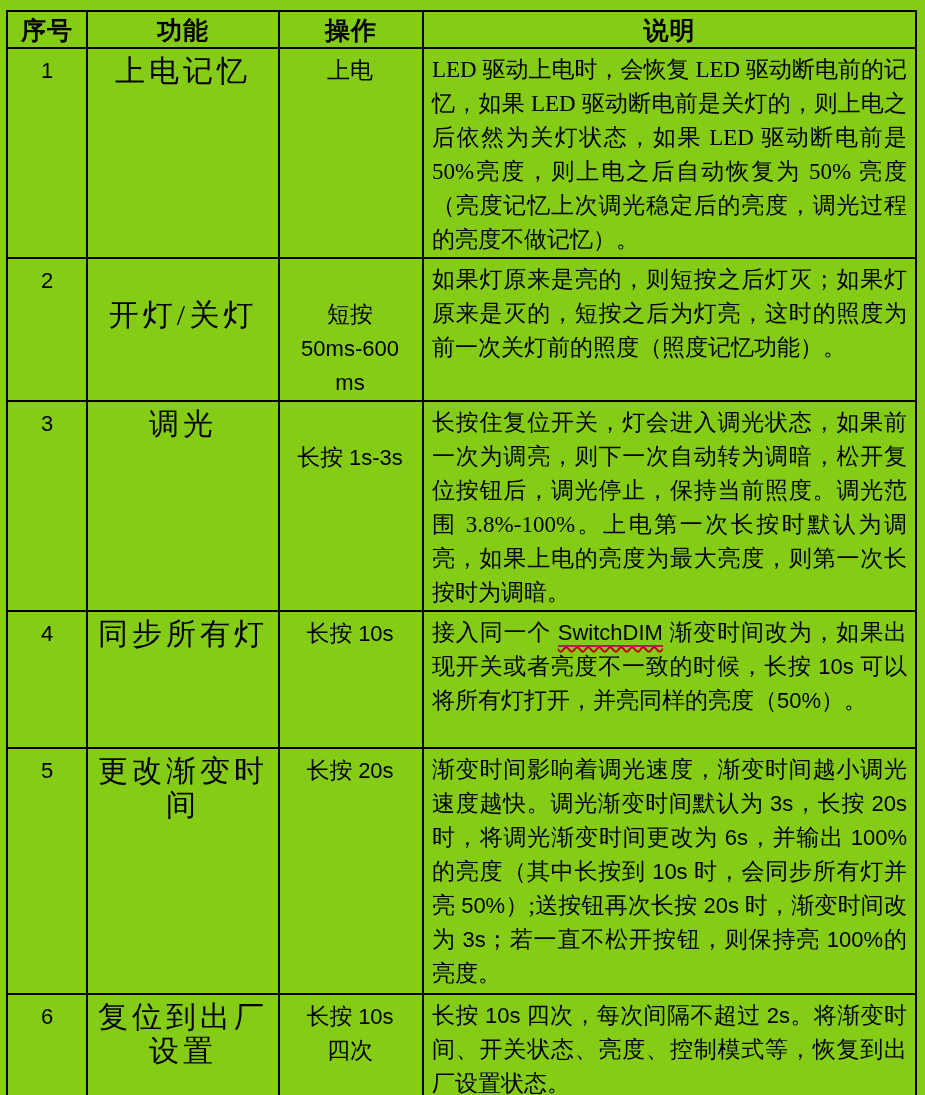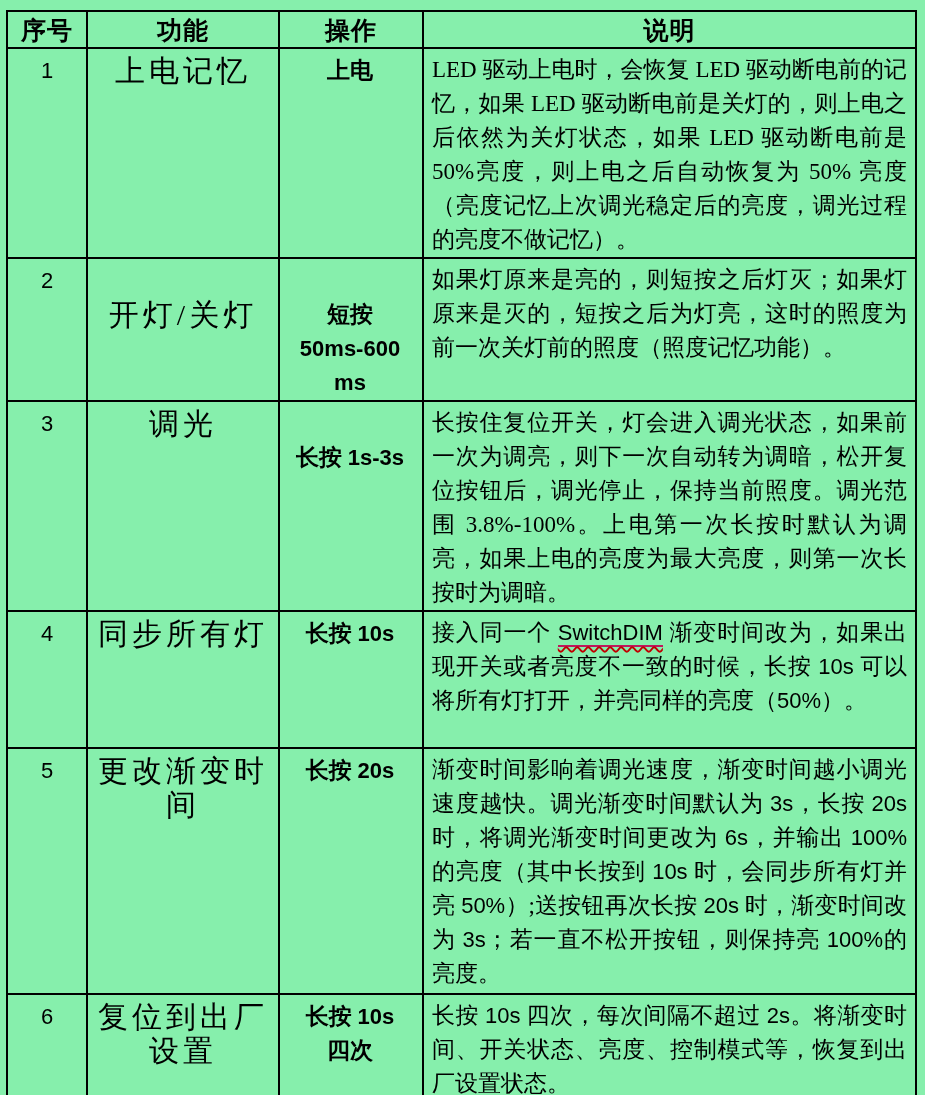--- a/index.html
+++ b/index.html
@@ -1,20 +1,20 @@
 <!DOCTYPE html>
 <html><head>
 <meta charset="utf-8">
 <style>
   html, body { margin: 0; padding: 0; background: #ffffff; }
   .page {
     position: relative;
     width: 925px;
     height: 1095px;
-    background: #86efac;
+    background: #84cc16;
     color: #000000;
     font-family: "Liberation Serif", "DejaVu Serif", serif;
     overflow: hidden;
   }
   table.spec {
     position: absolute;
     left: 6px;
     top: 10px;
     width: 909px;
     border-collapse: collapse;
@@ -53,21 +53,20 @@
     line-height: 34px;
     letter-spacing: 4px;
     padding: 5px 8px 0 8px;
   }
   td.op {
     text-align: center;
     font-size: 23px;
     line-height: 34px;
     padding: 5px 6px 0 4px;
     white-space: pre-line;
-    font-weight: bold;
   }
   td.desc {
     text-align: justify;
     font-size: 23px;
     line-height: 34px;
     padding: 4px 8px 0 8px;
     margin-top: 28px;
   }
   
   td.drop1 { padding-top: 39px; }

